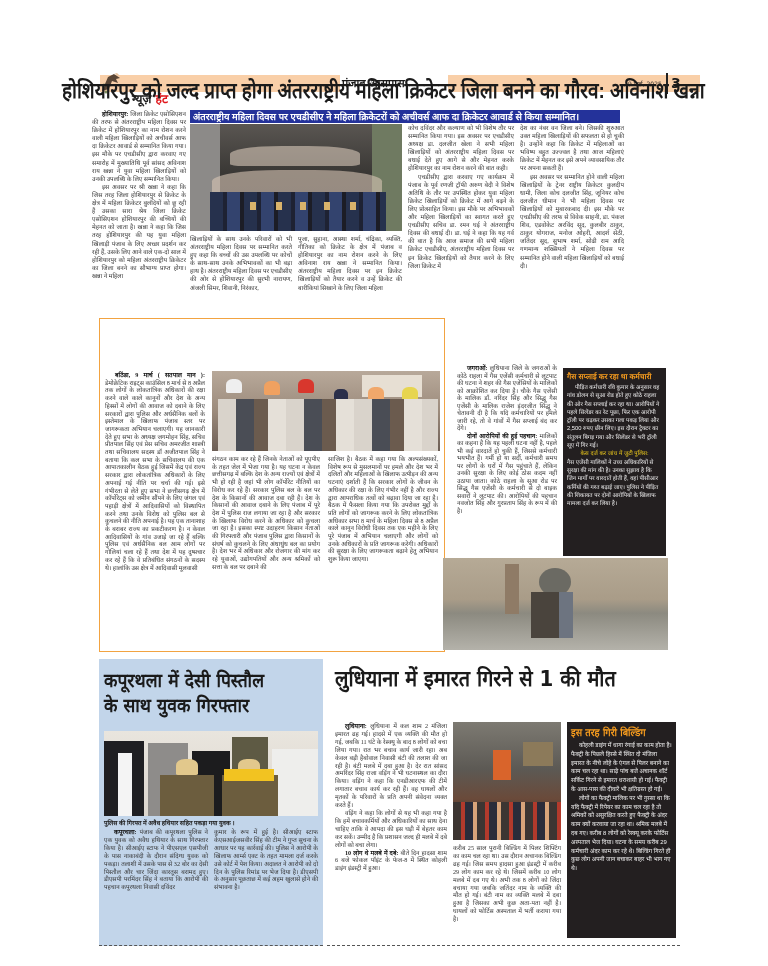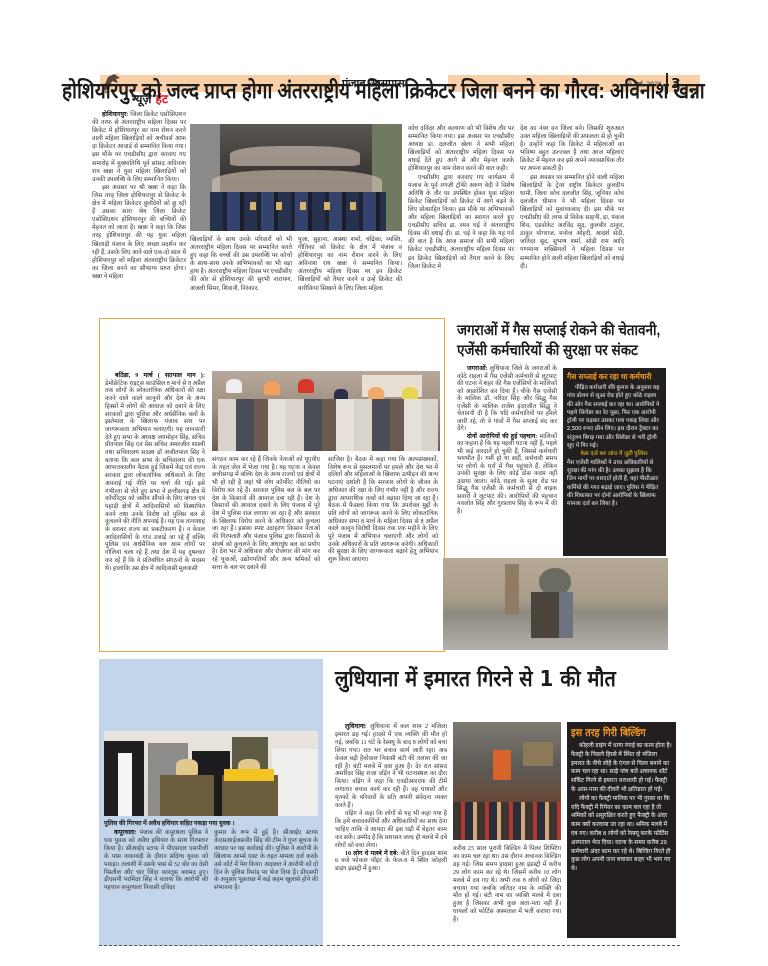--- a/index.html
+++ b/index.html
@@ -50,20 +50,23 @@
   <div class="mh-pageno" style="left:566px;">3</div>
 </div>
 
 <div style="position:absolute; left:62px; top:78px; width:640px; font-family:'Liberation Sans',sans-serif; font-weight:bold; font-size:22px; line-height:26px; white-space:nowrap; transform:scaleX(0.86); transform-origin:left; color:#1b1b1b;">होशियारपुर को जल्द प्राप्त होगा अंतरराष्ट्रीय महिला क्रिकेटर जिला बनने का गौरव: अविनाश खन्ना</div>
 
 <div style="position:absolute; left:62px; top:107px; width:628px; height:200px;">
   <div class="col-text" style="position:absolute; left:30px; top:3px; width:94px;">
     <p><b>होशियारपुर:</b> <span>जिला क्रिकेट एसोसिएशन की तरफ से अंतरराष्ट्रीय महिला दिवस पर क्रिकेट में होशियारपुर का नाम रोशन करने वाली महिला खिलाड़ियों को अचीवर्स आफ दा क्रिकेटर आवार्ड से सम्मानित किया गया। इस मौके पर एचडीसीए द्वारा करवाए गए समारोह में मुख्यातिथि पूर्व सांसद अविनाश राय खन्ना ने युवा महिला खिलाड़ियों को उनकी उपलब्धि के लिए सम्मानित किया।</span></p>
     <p>इस अवसर पर श्री खन्ना ने कहा कि जिस तरह जिला होशियारपुर से क्रिकेट के क्षेत्र में महिला क्रिकेटर बुलंदियों को छू रही हैं उसका सारा श्रेय जिला क्रिकेट एसोसिएशन होशियारपुर की बच्चियों की मेहनत को जाता है। खन्ना ने कहा कि जिस तरह होशियारपुर की यह युवा महिला खिलाड़ी पंजाब के लिए अच्छा प्रदर्शन कर रही हैं, उसके लिए आने वाले एक-दो साल में होशियारपुर को महिला अंतरराष्ट्रीय क्रिकेटर का जिला बनने का सौभाग्य प्राप्त होगा। खन्ना ने महिला</p>
   </div>
+  <div class="blue-band" style="position:absolute; left:128px; top:3px; width:430px; height:13px; font-size:9.5px; line-height:13px; padding-left:3px;">
+    <span>अंतरराष्ट्रीय महिला दिवस पर एचडीसीए ने महिला क्रिकेटरों को अचीवर्स आफ दा क्रिकेटर आवार्ड से किया सम्मानित।</span>
+  </div>
   <div class="photo" style="left:128px; top:17px; width:212px; height:107px; background:linear-gradient(180deg,#5a5652 0%,#3a3835 45%,#2c2b33 100%);">
     <div style="position:absolute; left:0; top:0; width:30px; height:107px; background:#8c8a88;"></div>
     <div style="position:absolute; left:182px; top:0; width:30px; height:107px; background:#6f7a61;"></div>
     <div class="fig" style="left:40px; top:22px; width:130px; height:20px; background:#e8d7c6; opacity:.55;"></div>
     <div class="fig" style="left:22px; top:46px; width:170px; height:28px; background:#d8c7b6; opacity:.6;"></div>
     <div style="position:absolute; left:20px; top:68px; width:176px; height:39px; background:repeating-linear-gradient(90deg,#26314d 0 13px,#1e2233 13px 17px,#33436e 17px 30px,#1c1d26 30px 34px);"></div>
     <div style="position:absolute; left:60px; top:78px; width:6px; height:8px; background:#d9b36b;"></div>
     <div style="position:absolute; left:86px; top:78px; width:6px; height:8px; background:#d9b36b;"></div>
     <div style="position:absolute; left:110px; top:78px; width:6px; height:8px; background:#d9b36b;"></div>
     <div style="position:absolute; left:134px; top:78px; width:6px; height:8px; background:#d9b36b;"></div>
@@ -93,43 +96,43 @@
     <div class="fig" style="left:122px; top:18px; width:14px; height:12px; background:#2b2f4a;"></div>
     <div class="fig" style="left:156px; top:16px; width:16px; height:14px; background:#f1a86b;"></div>
     <div class="fig" style="left:190px; top:16px; width:16px; height:14px; background:#e7d54f;"></div>
     <div style="position:absolute; left:6px; top:28px; width:220px; height:52px; background:repeating-linear-gradient(90deg,#d9d3cb 0 18px,#4a4d55 18px 36px,#6b5b4e 36px 50px,#e5e0d8 50px 68px);"></div>
   </div>
   <div class="col-text" style="position:absolute; left:112px; top:136px; width:108px; line-height:7.7px;">संगठन काम कर रहे हैं जिनके नेताओं को यूएपीए के तहत जेल में भेजा गया है। यह घटना न केवल छत्तीसगढ़ में बल्कि देश के अन्य राज्यों एवं क्षेत्रों में भी हो रही है जहां भी लोग कॉर्पोरेट नीतियों का विरोध कर रहे हैं। सरकार पुलिस बल के बल पर देश के किसानों की आवाज दबा रही है। देश के किसानों की आवाज दबाने के लिए पंजाब में पूरे देश में पुलिस राज लगाया जा रहा है और सरकार के खिलाफ विरोध करने के अधिकार को कुचला जा रहा है। इसका स्पष्ट उदाहरण किसान नेताओं की गिरफ्तारी और पंजाब पुलिस द्वारा किसानों के संघर्ष को कुचलने के लिए अंधाधुंध बल का प्रयोग है। देश भर में अधिकार और रोजगार की मांग कर रहे युवाओं, उद्योगपतियों और अन्य श्रमिकों को सत्ता के बल पर दबाने की</div>
   <div class="col-text" style="position:absolute; left:228px; top:136px; width:110px; line-height:7.7px;">साजिश है। बैठक में कहा गया कि अल्पसंख्यकों, विशेष रूप से मुसलमानों पर हमले और देश भर में दलितों और महिलाओं के खिलाफ उत्पीड़न की अन्य घटनाएं दर्शाती हैं कि सरकार लोगों के जीवन के अधिकार की रक्षा के लिए गंभीर नहीं है और राज्य द्वारा आपराधिक तत्वों को बढ़ावा दिया जा रहा है। बैठक में फैसला किया गया कि उपरोक्त मुद्दों के प्रति लोगों को जागरूक करने के लिए लोकतांत्रिक अधिकार सभा 8 मार्च के महिला दिवस से 8 अप्रैल काले कानून विरोधी दिवस तक एक महीने के लिए पूरे पंजाब में अभियान चलाएगी और लोगों को उनके अधिकारों के प्रति जागरूक करेगी। अधिकारों की सुरक्षा के लिए जागरूकता बढ़ाने हेतु अभियान शुरू किया जाएगा।</div>
 </div>
 
 <div style="position:absolute; left:455px; top:318px; width:215px; height:334px;">
-  <div style="position:absolute; left:2px; top:2px; width:220px; font-family:'Liberation Sans',sans-serif; font-weight:bold; font-size:15px; line-height:20px; white-space:nowrap; color:#1a1a1a;">
-    <div style="transform:scaleX(0.9); transform-origin:left;">जगराओं में गैस सप्लाई रोकने की चेतावनी,</div>
-    <div style="transform:scaleX(0.9); transform-origin:left;">एजेंसी कर्मचारियों की सुरक्षा पर संकट</div>
-  </div>
   <div class="col-text" style="position:absolute; left:2px; top:46px; width:100px; line-height:7.5px;">
     <p><b>जगराओं:</b> <span>लुधियाना जिले के जगराओं के कोठे राहला में गैस एजेंसी कर्मचारी से लूटपाट की घटना ने शहर की गैस एजेंसियों के मालिकों को आक्रोशित कर दिया है। चौके गैस एजेंसी के मालिक डॉ. नरिंदर सिंह और सिद्धू गैस एजेंसी के मालिक राजेश इंदरजीत सिद्धू ने चेतावनी दी है कि यदि कर्मचारियों पर हमले जारी रहे, तो वे गांवों में गैस सप्लाई बंद कर देंगे।</span></p>
     <p><b>दोनों आरोपियों की हुई पहचान:</b> <span>मालिकों का कहना है कि यह पहली घटना नहीं है, पहले भी कई वारदातें हो चुकी हैं, जिससे कर्मचारी भयभीत हैं। गर्मी हो या सर्दी, कर्मचारी समय पर लोगों के घरों में गैस पहुंचाते हैं, लेकिन उनकी सुरक्षा के लिए कोई ठोस कदम नहीं उठाया जाता। कोठे राहला के सूआ रोड पर सिद्धू गैस एजेंसी के कर्मचारी से दो बाइक सवारों ने लूटपाट की। आरोपियों की पहचान नवजोत सिंह और गुरप्रताप सिंह के रूप में की है।</span></p>
   </div>
   <div class="dark-box" style="left:108px; top:50px; width:103px; height:188px; padding:4px 4px;">
     <div style="color:#f39a1e; font-weight:bold; font-size:7.5px; line-height:10px; white-space:nowrap;">गैस सप्लाई कर रहा था कर्मचारी</div>
     <div style="font-size:5.8px; line-height:8.3px; text-indent:8px; margin-top:1px;">पीड़ित कर्मचारी रवि कुमार के अनुसार वह गांव डोलन से सूआ रोड होते हुए कोठे राहला की ओर गैस सप्लाई कर रहा था। आरोपियों ने पहले सिलेंडर का रेट पूछा, फिर एक आरोपी ट्रॉली पर चढ़कर उसका गला पकड़ लिया और 2,500 रुपए छीन लिए। इस दौरान ट्रैक्टर का संतुलन बिगड़ गया और सिलेंडर से भरी ट्रॉली सूए में गिर गई।</div>
     <div style="color:#f7d21b; font-size:5.8px; line-height:8.3px; text-align:center;">केस दर्ज कर जांच में जुटी पुलिस:</div>
     <div style="font-size:5.8px; line-height:8.3px;">गैस एजेंसी मालिकों ने उच्च अधिकारियों से सुरक्षा की मांग की है। उनका सुझाव है कि जिन मार्गों पर वारदातें होती हैं, वहां पीसीआर कर्मियों की गश्त बढ़ाई जाए। पुलिस ने पीड़ित की शिकायत पर दोनों आरोपियों के खिलाफ मामला दर्ज कर लिया है।</div>
   </div>
   <div class="photo" style="left:-12px; top:240px; width:225px; height:92px; background:linear-gradient(180deg,#b6aa96 0%,#a99c88 45%,#8c8a80 60%,#b4b2aa 100%);">
     <div style="position:absolute; left:62px; top:6px; width:14px; height:50px; background:#8f7b66;"></div>
     <div style="position:absolute; left:96px; top:10px; width:32px; height:28px; border-radius:50%; background:#6b6a63;"></div>
     <div style="position:absolute; left:88px; top:34px; width:40px; height:46px; background:#4a443d;"></div>
     <div style="position:absolute; left:116px; top:34px; width:14px; height:46px; background:#6d7480;"></div>
   </div>
 </div>
 
 <div style="position:absolute; left:99px; top:659px; width:224px; height:287px; background:#c2d5ea; border-bottom:1px dashed #555;">
+  <div style="position:absolute; left:5px; top:9px; width:220px; font-family:'DejaVu Sans',sans-serif; font-weight:bold; font-size:19px; line-height:25px; color:#1a1a1a; white-space:nowrap;">
+    <div style="transform:scaleX(0.92); transform-origin:left;">कपूरथला में देसी पिस्तौल</div>
+    <div style="transform:scaleX(0.92); transform-origin:left;">के साथ युवक गिरफ्तार</div>
+  </div>
   <div class="photo" style="left:5px; top:72px; width:214px; height:85px; background:linear-gradient(180deg,#e9e5de 0%,#dcd6cd 100%);">
     <div style="position:absolute; left:0; top:10px; width:40px; height:75px; background:#1f1f22;"></div>
     <div style="position:absolute; left:14px; top:22px; width:14px; height:63px; background:#f4f4f4;"></div>
     <div style="position:absolute; left:44px; top:12px; width:40px; height:73px; background:#8e8c8a;"></div>
     <div style="position:absolute; left:88px; top:20px; width:38px; height:65px; background:#1c1c1e;"></div>
     <div style="position:absolute; left:128px; top:6px; width:36px; height:79px; background:#5e5a44;"></div>
     <div style="position:absolute; left:168px; top:18px; width:46px; height:67px; background:#eeeeec;"></div>
     <div style="position:absolute; left:56px; top:44px; width:54px; height:41px; background:#6c5d3e;"></div>
     <div style="position:absolute; left:118px; top:44px; width:56px; height:41px; background:#6c5d3e;"></div>
     <div class="fig" style="left:72px; top:28px; width:22px; height:16px; background:#e2c88c;"></div>

